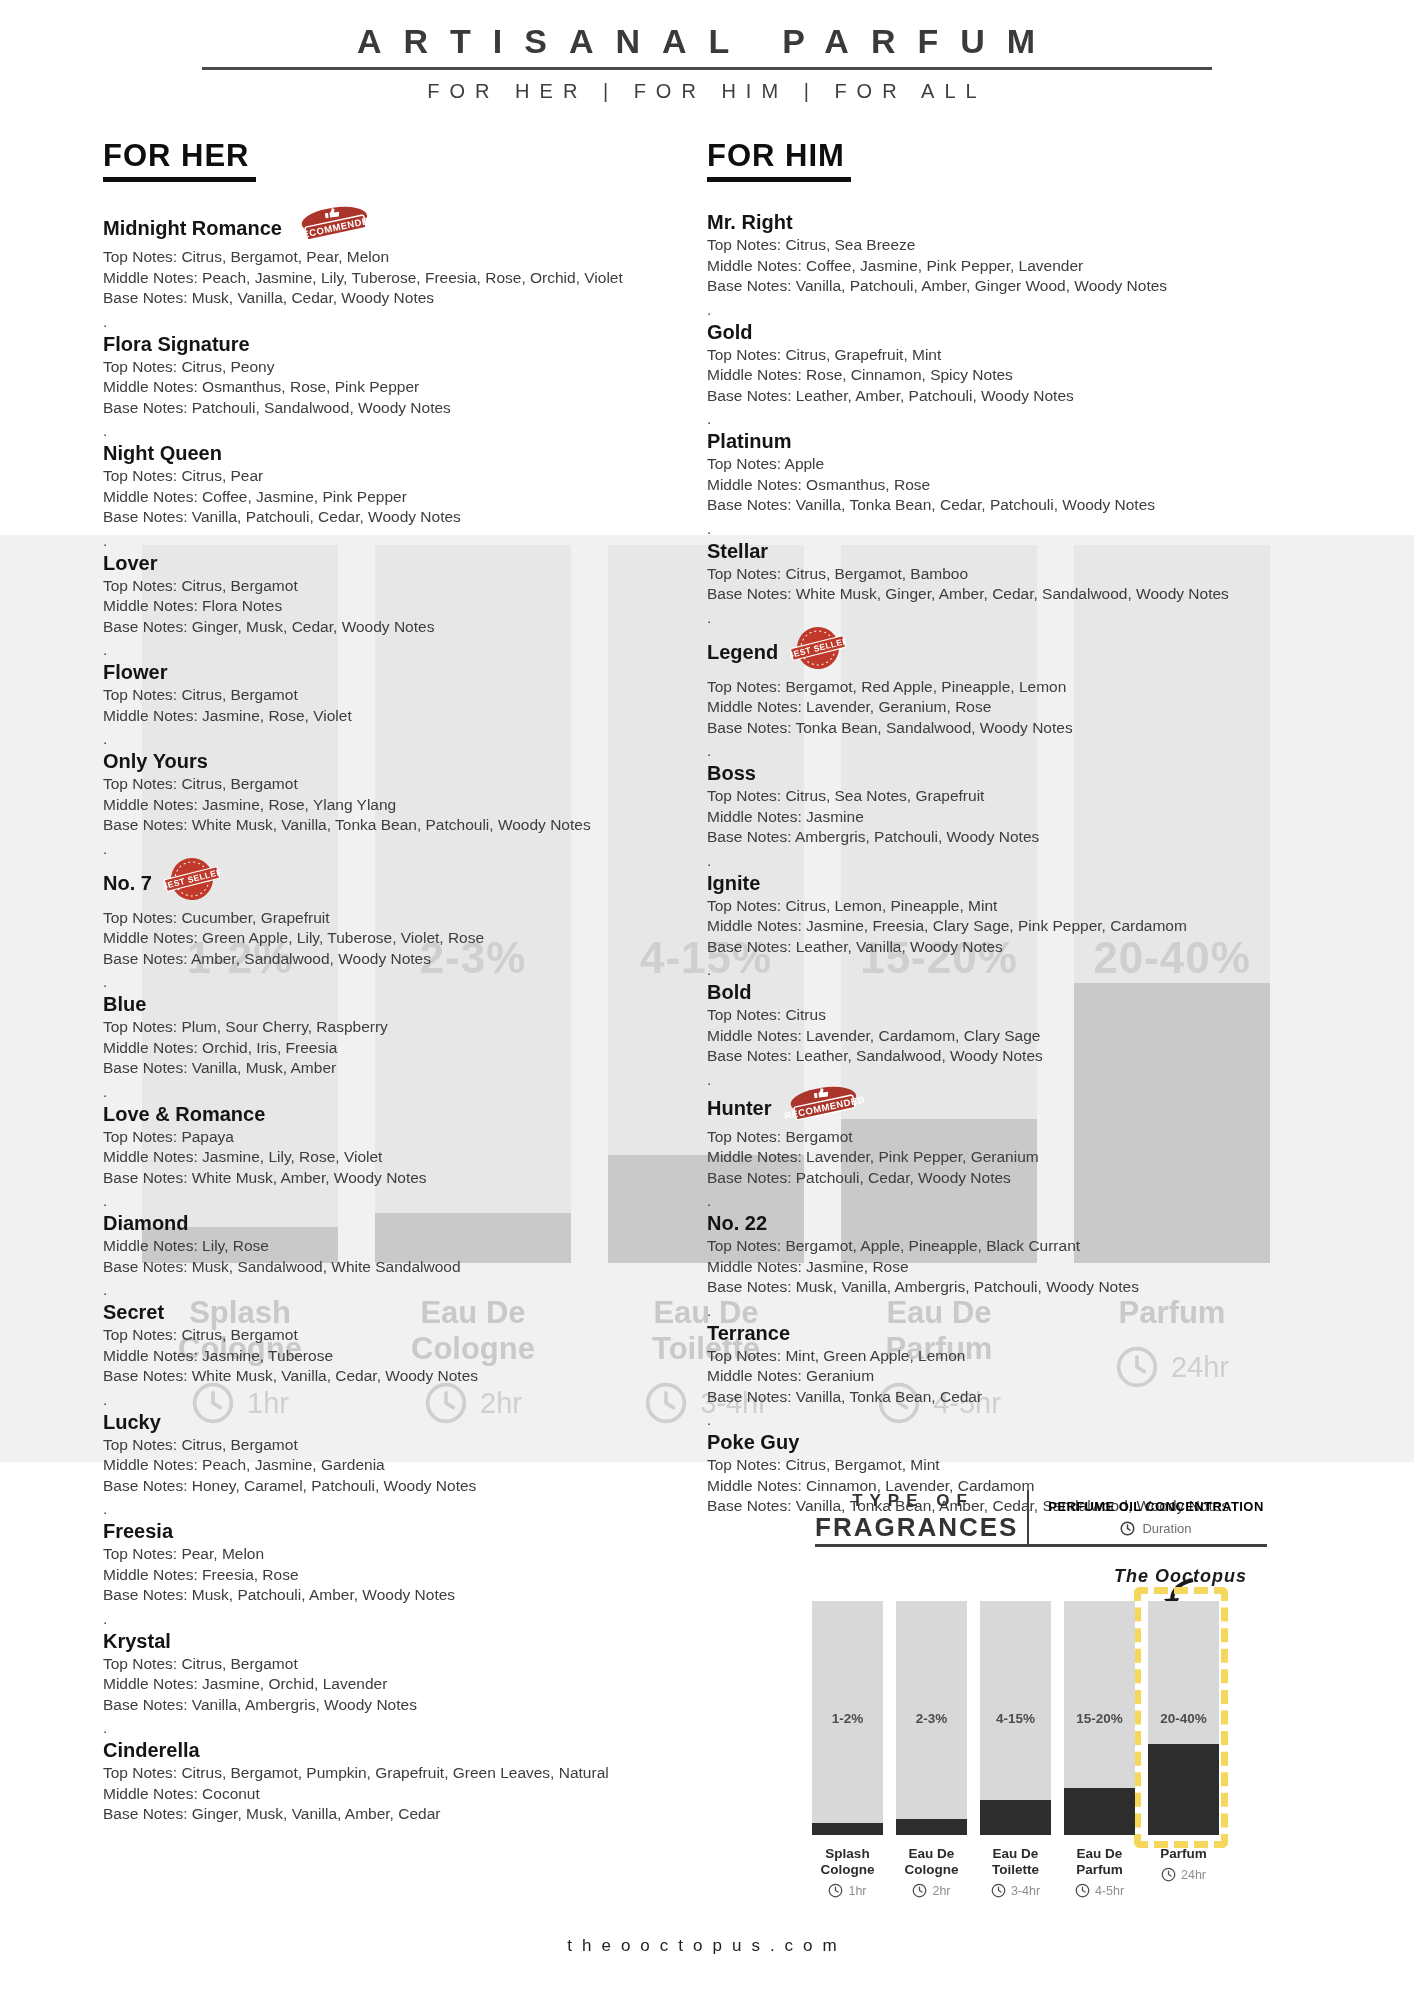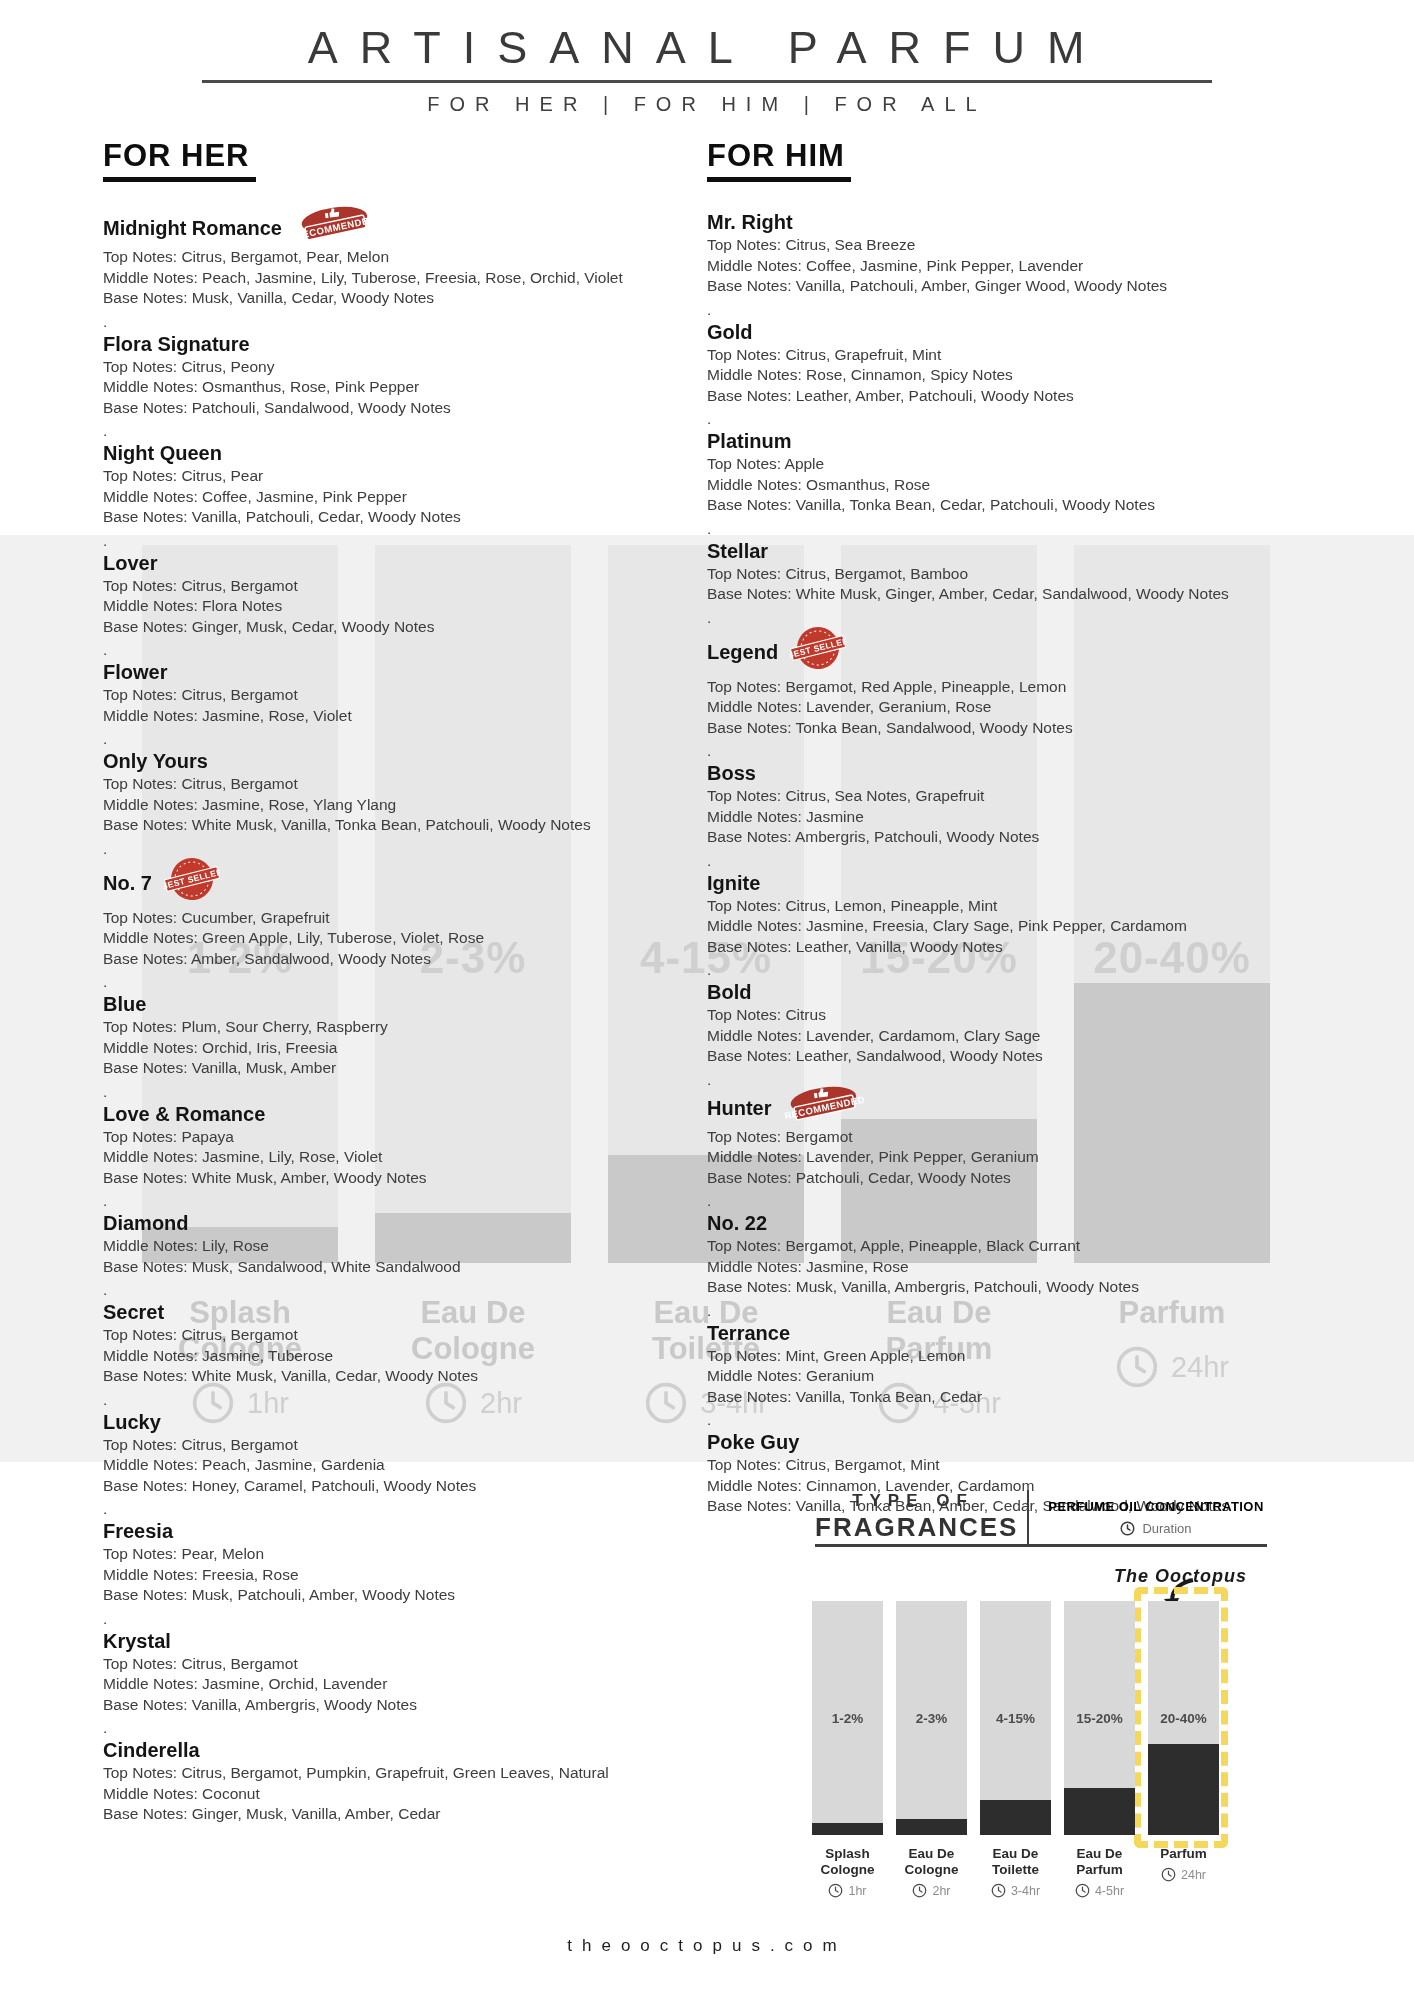--- a/index.html
+++ b/index.html
@@ -1,21 +1,21 @@
 <!DOCTYPE html>
 <html><head>
 <meta charset="utf-8">
 <style>
   html,body{margin:0;padding:0;background:#ffffff;}
   body{font-family:"Liberation Sans","DejaVu Sans",sans-serif;color:#1c1c1c;}
   .page{position:relative;width:1414px;height:2000px;background:#ffffff;overflow:hidden;}
 
   
   .hdr{position:absolute;top:22px;left:0;width:100%;text-align:center;}
-  .hdr-title{font-size:45px;font-weight:400;letter-spacing:22px;color:#3a3a3a;white-space:nowrap;}
+  .hdr-title{font-size:34px;font-weight:700;letter-spacing:22px;color:#3a3a3a;white-space:nowrap;}
   .hdr-rule{margin:6px auto 0;width:1010px;height:3px;background:#4a4a4a;}
   .hdr-sub{margin-top:10px;font-size:20px;letter-spacing:10px;color:#3f3f3f;white-space:nowrap;}
 
   
   .wm-band{position:absolute;left:0;top:535px;width:1414px;height:927px;background:#f1f1f1;}
   .wm-bar{position:absolute;top:10px;width:196px;height:718px;background:#e7e7e7;}
   .wm-fill{position:absolute;left:0;bottom:0;width:100%;background:#c9c9c9;}
   .wm-pct{position:absolute;top:388px;width:196px;text-align:center;font-size:44px;font-weight:700;color:#cfcfcf;letter-spacing:1px;}
   .wm-lab{position:absolute;top:760px;width:220px;text-align:center;font-size:31px;font-weight:700;color:#c9c9c9;line-height:1.15;}
   .wm-dur{position:absolute;top:848px;width:220px;display:flex;align-items:center;justify-content:center;gap:12px;font-size:29px;color:#cfcfcf;}

